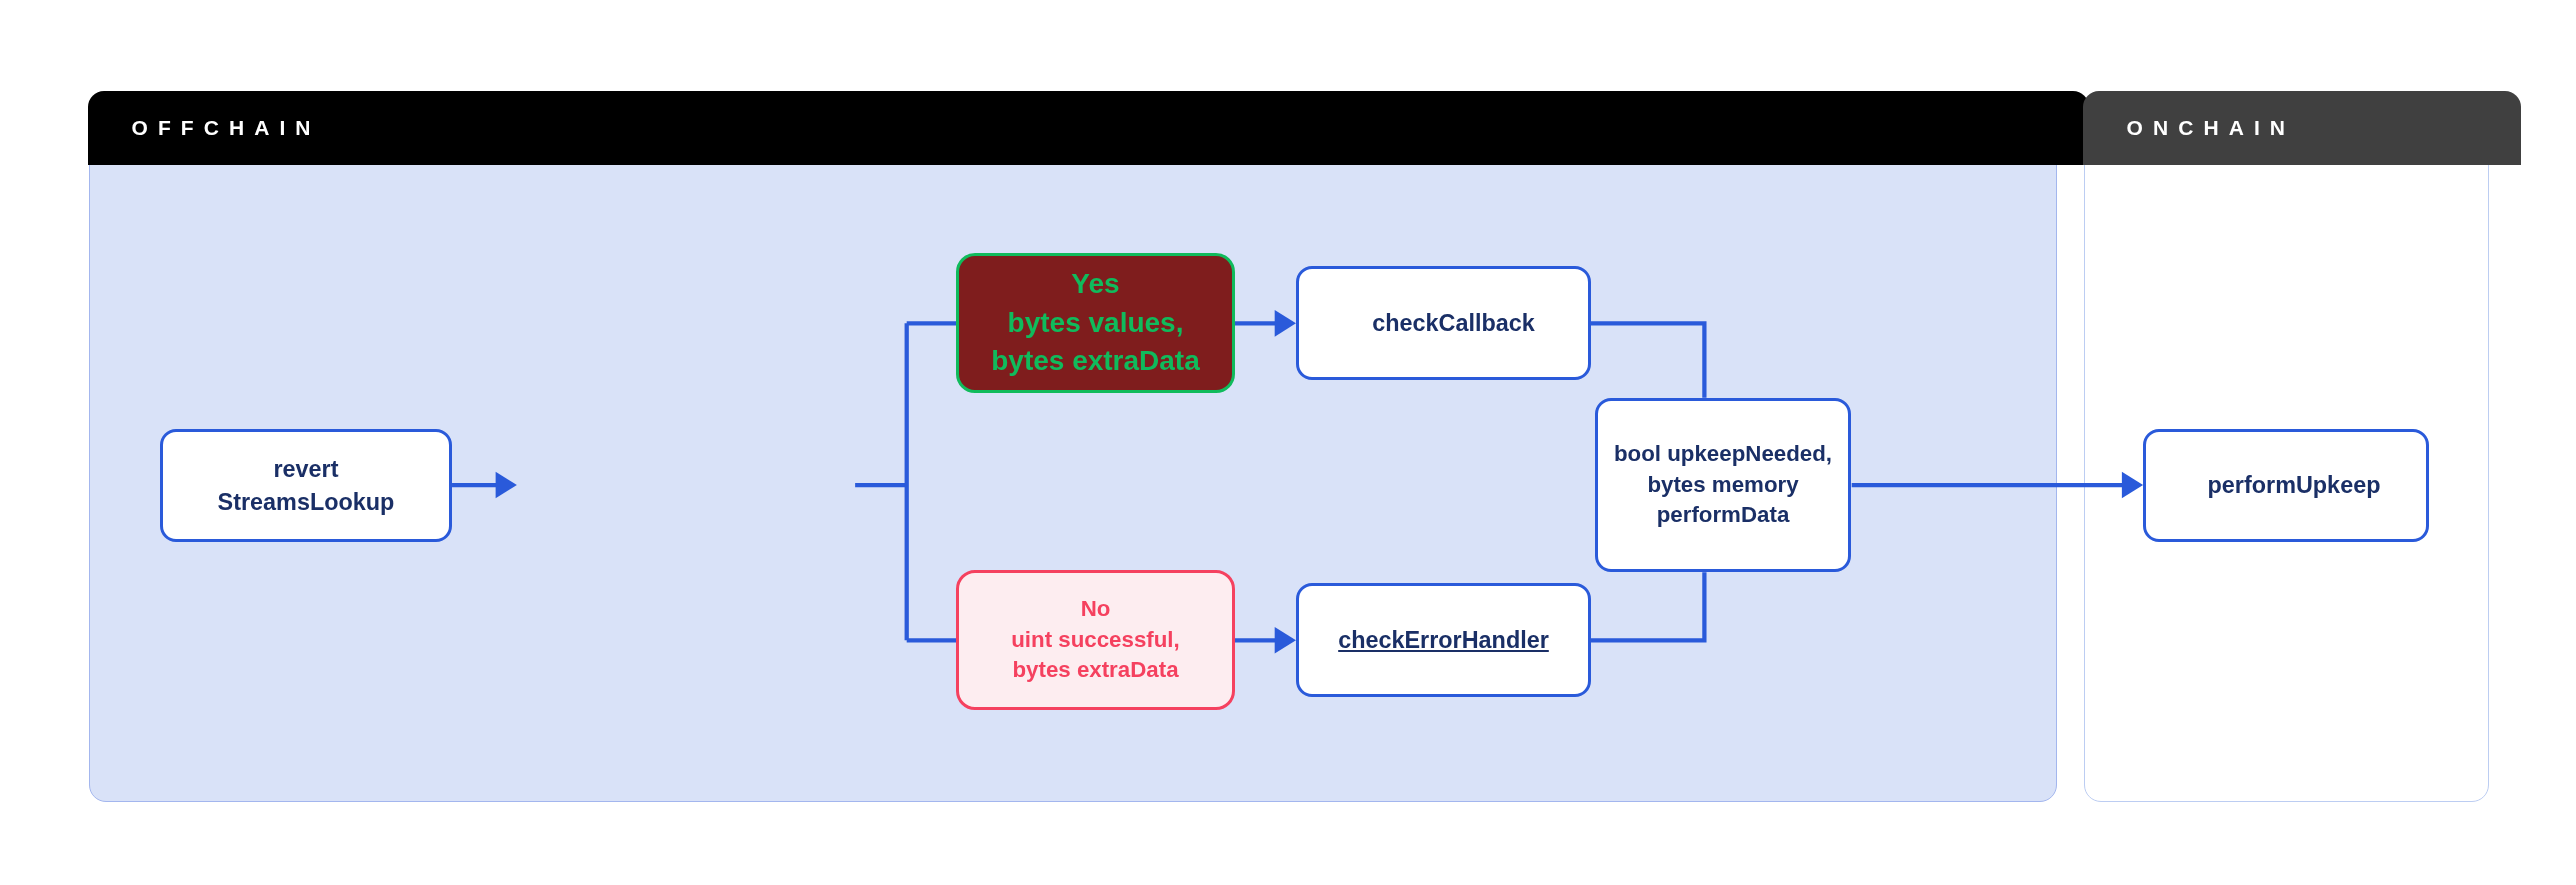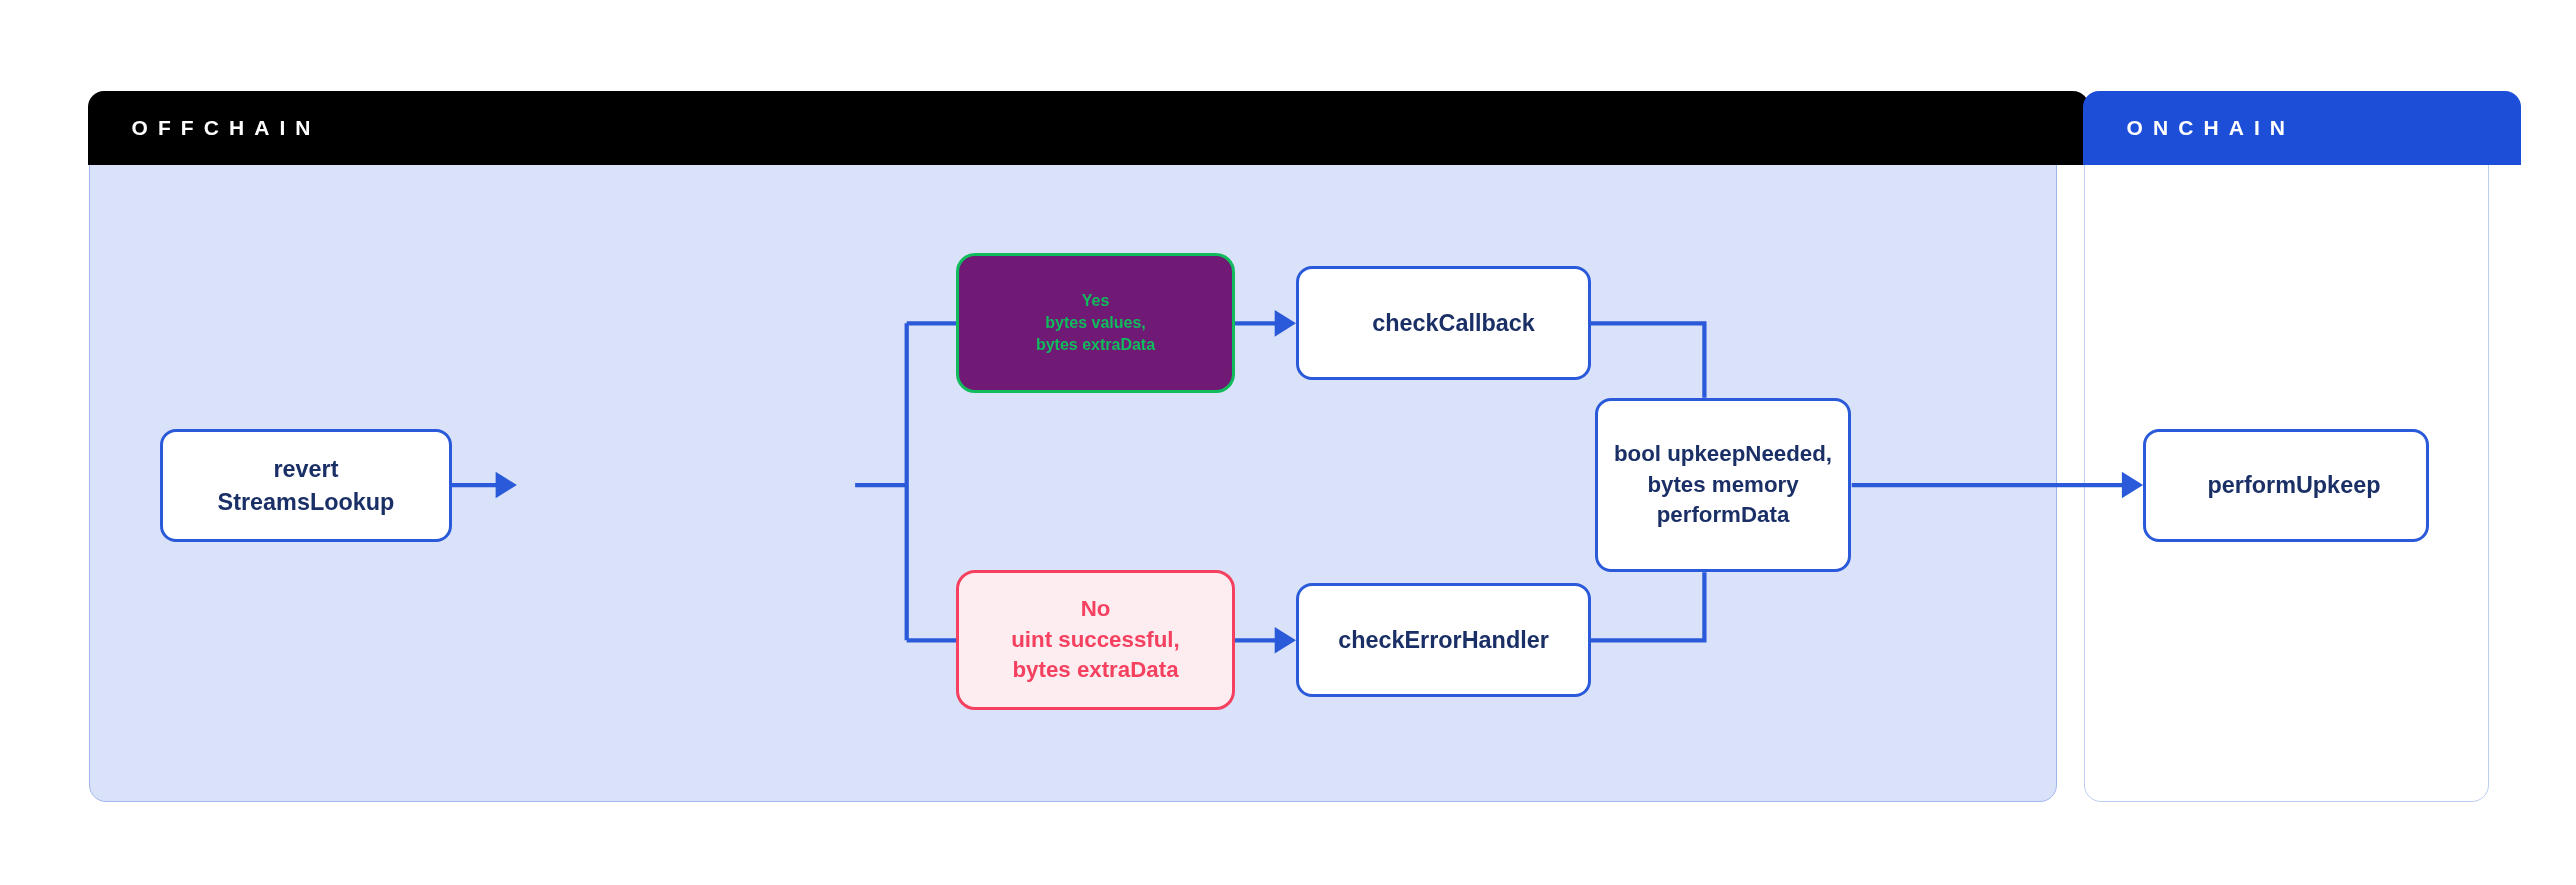--- a/index.html
+++ b/index.html
@@ -23,35 +23,35 @@
   }
   .offchain{
     left:89px;top:92px;width:1968px;height:710px;
     background:#d9e2f8;border:1.6px solid #a3b6ee;
   }
   .offchain .band{background:#000000;margin:-1.6px 0 0 -1.6px;width:1968px;}
   .onchain{
     left:2084px;top:92px;width:405px;height:710px;
     background:#ffffff;border:1.6px solid #bccdf2;
   }
-  .onchain .band{background:#1d4ed8;margin:-1.6px 0 0 -1.6px;width:405px;}
+  .onchain .band{background:#404040;margin:-1.6px 0 0 -1.6px;width:405px;}
   
   svg.wires{position:absolute;left:0;top:0;z-index:5;}
   
   .node{
     position:absolute;z-index:10;box-sizing:border-box;
     background:#ffffff;border:3.7px solid #2a5ada;border-radius:16px;
     display:flex;align-items:center;justify-content:center;text-align:center;
     color:#1a2f66;font-weight:700;font-size:23.4px;line-height:1.38;
     white-space:pre-line;
   }
   .node.pill{border-radius:54px;border-width:4.3px;}
   .node.yes{
-    background:#701a75;border-color:#10bb5c;color:#10bb5c;
-    border-radius:19px;font-size:16px;
+    background:#7f1d1d;border-color:#10bb5c;color:#10bb5c;
+    border-radius:19px;font-size:28px;
   }
   .node.no{
     background:#fdedf0;border-color:#f5415f;color:#f5415f;
     border-radius:19px;font-size:22.3px;
   }
   .node.result{font-size:22.3px;}
 </style>
 </head>
 <body>
 
@@ -97,21 +97,21 @@
   <div class="node yes" style="left:956px;top:253px;width:279px;height:140px;">Yes
 bytes values,
 bytes extraData</div>
 
   <div class="node" style="left:1296px;top:266px;width:295px;height:114px;padding-left:20px;">checkCallback</div>
 
   <div class="node no" style="left:956px;top:570px;width:279px;height:140px;">No
 uint successful,
 bytes extraData</div>
 
-  <div class="node" style="left:1296px;top:583px;width:295px;height:114px;">checkErrorHandler</div>
+  <div class="node" style="left:1296px;top:583px;width:295px;height:114px;text-decoration:underline;">checkErrorHandler</div>
 
   <div class="node result" style="left:1595px;top:398px;width:256px;height:174px;">bool upkeepNeeded,
 bytes memory
 performData</div>
 
   <div class="node" style="left:2143px;top:429px;width:286px;height:113px;padding-left:16px;">performUpkeep</div>
 
 </div>
 
 

